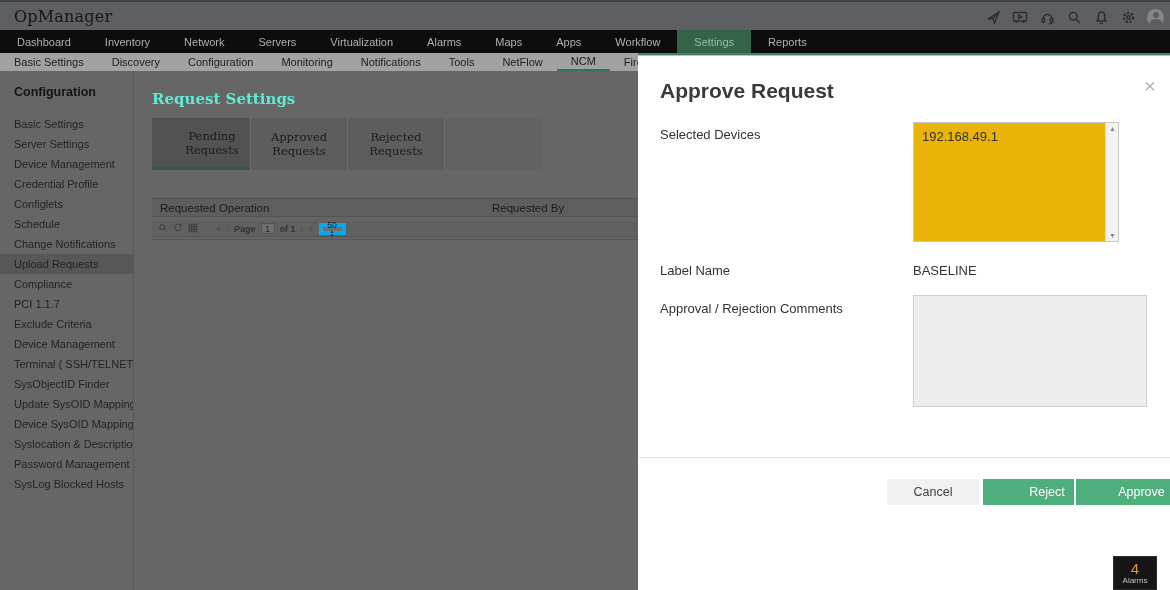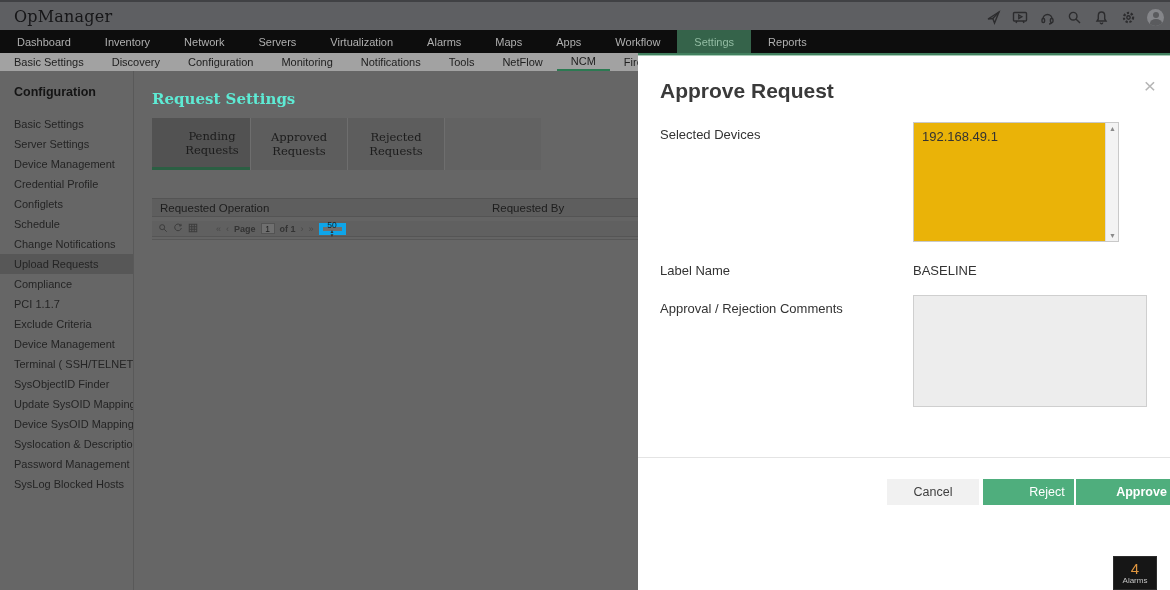--- a/index.html
+++ b/index.html
@@ -101,21 +101,21 @@
   .comments-box { position:absolute; left:275px; top:240px; width:234px; height:112px;
                   background:#ededed; border:1px solid #cfcfcf; }
 
   .panel-divider { position:absolute; left:0; top:402px; width:532px; height:1px; background:#e4e4e4; }
 
   .btn { position:absolute; top:424px; height:26px; border:none; font-size:12.5px;
          font-family:"Liberation Sans", sans-serif; cursor:pointer; }
   .btn-cancel { right:191px; width:92px; background:#f1f1f1; color:#3f3f3f; }
   .btn-green { background:#4fae7d; color:#ffffff;padding-left:37px; }
   .btn-reject { right:96px; width:91px; }
-  .btn-approve { right:0; width:94px;font-weight:bold; }
+  .btn-approve { right:0; width:94px; }
 
   
   .alarm-badge { position:absolute; left:1113px; top:556px; width:44px; height:34px; background:#161616;
                  border:1px solid #2c2c2c; display:flex; flex-direction:column; align-items:center;
                  justify-content:center; cursor:pointer; }
   .alarm-count { color:#df953e; font-size:15px; line-height:15px; }
   .alarm-label { color:#c3c3c3; font-size:8px; line-height:9px; }
 </style>
 </head>
 <body>

